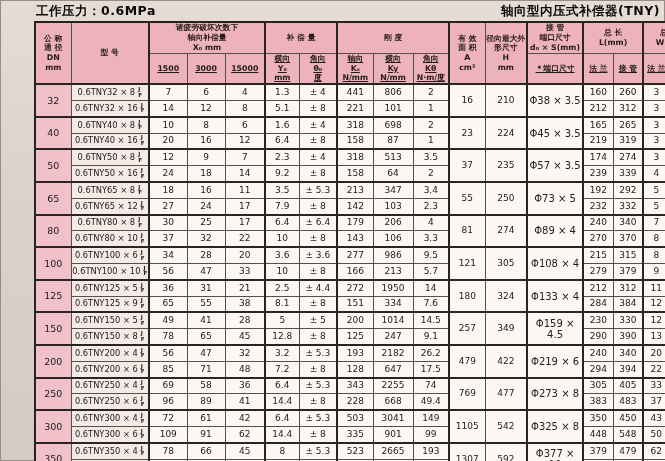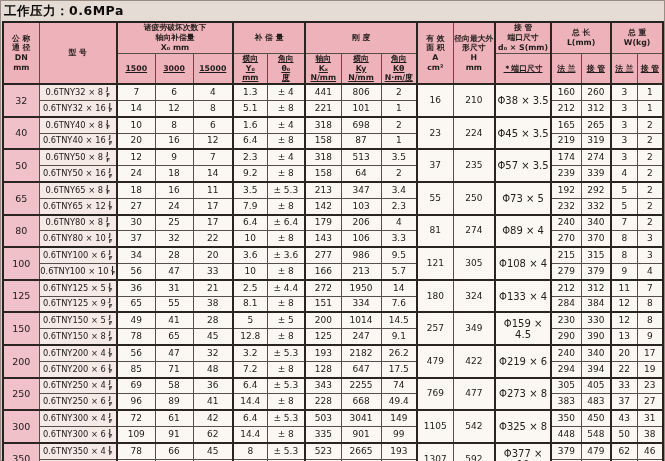--- a/index.html
+++ b/index.html
@@ -7,20 +7,21 @@
     width:665px;height:461px;overflow:hidden;
     background:#c9bcb6;
     font-family:"DejaVu Sans","Liberation Sans",sans-serif;
     color:#181512;
   }
   .sheet{
     position:absolute;inset:0;
     background:linear-gradient(180deg,#e6dcd6 0%,#ddd2cb 40%,#d6cac4 100%);
     border:1px solid #9a8d86;
     box-sizing:border-box;
+    padding-left:32px;
   }
   .titlebar{
     display:flex;justify-content:space-between;align-items:center;
     height:19px;padding:1px 4px 0 3px;
   }
   .titlebar .t{
     font-size:12.5px;font-weight:bold;letter-spacing:.5px;color:#0d0b0a;
     white-space:nowrap;
   }
   table{
@@ -53,20 +54,21 @@
       font-size:5.6px;line-height:5.6px;text-align:left;font-weight:bold;}
   .jf i{display:block;font-style:normal;}
   .mbase{vertical-align:middle;}
 </style>
 </head>
 <body>
 
 <div class="sheet">
   <div class="titlebar">
     <span class="t">工作压力：0.6MPa</span>
+    <span class="t">轴向型内压式补偿器(TNY)</span>
   </div>
 
   <table>
     <colgroup>
       <col style="width:36px">
         <col style="width:78px">
       <col style="width:38px">
         <col style="width:38px">
         <col style="width:40px">
       <col style="width:34px">

